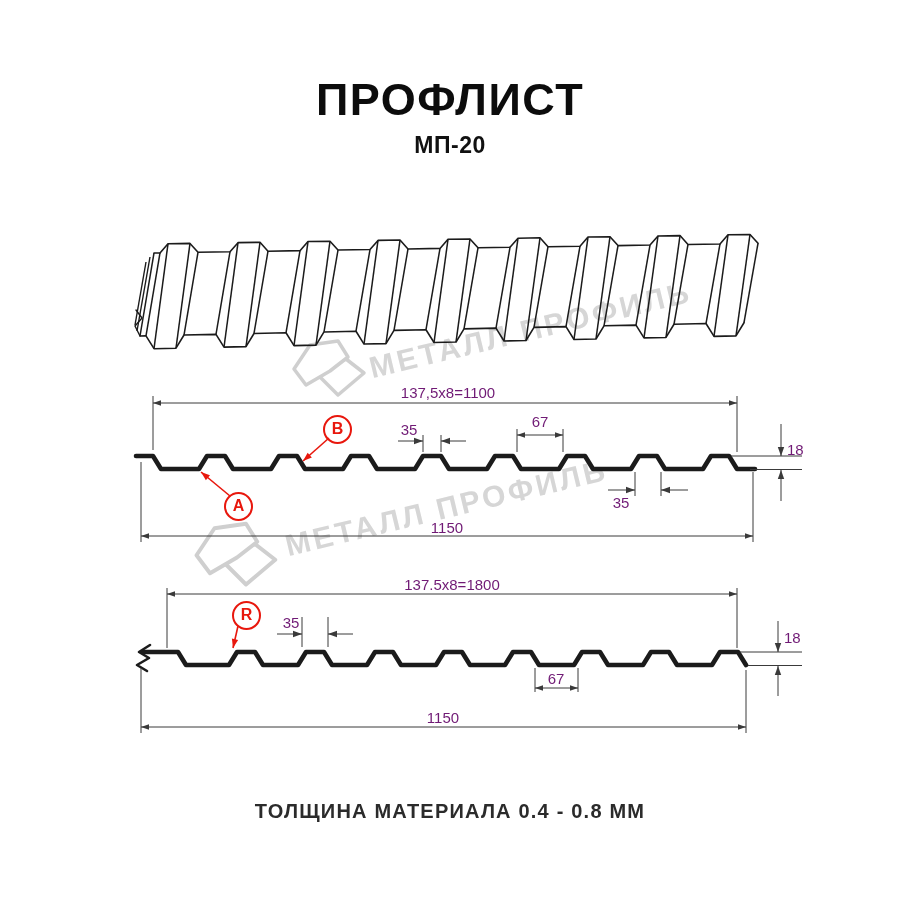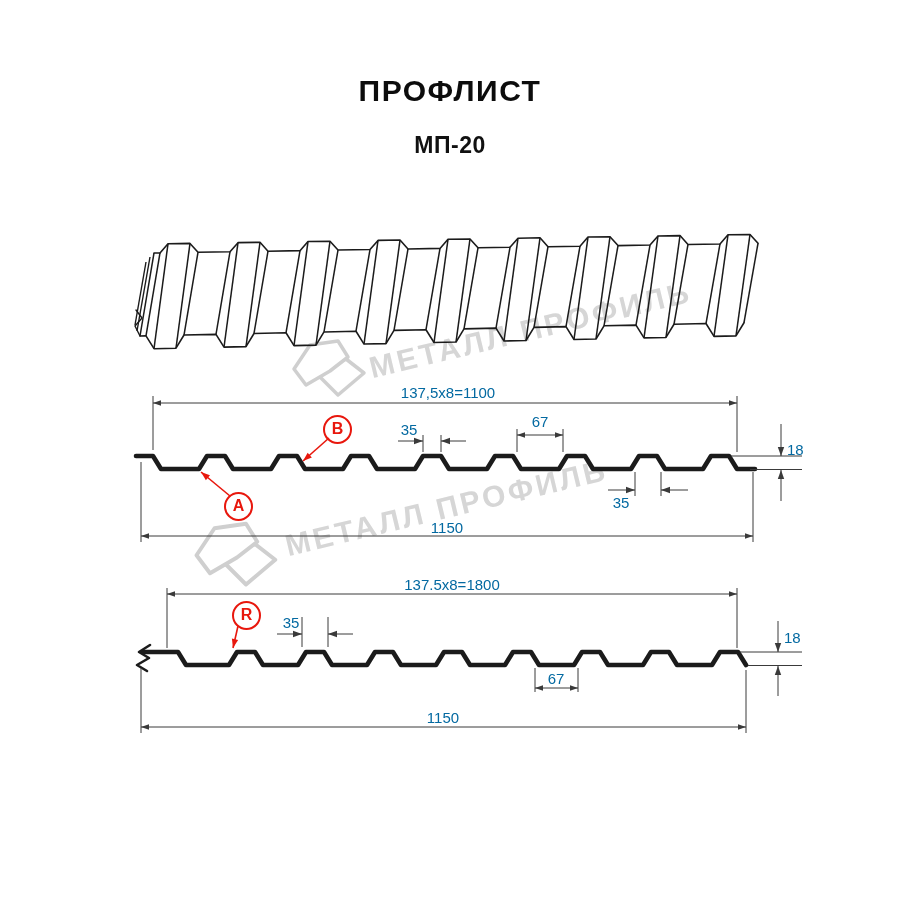--- a/index.html
+++ b/index.html
@@ -1,28 +1,28 @@
 <!DOCTYPE html>
 <html><head>
 <meta charset="utf-8">
 <style>
   html,body{margin:0;padding:0;background:#fff;}
   #canvas{position:relative;width:900px;height:900px;background:#fff;overflow:hidden;
           font-family:"Liberation Sans", sans-serif;}
   .title{position:absolute;left:50%;top:74px;transform:translateX(-50%);
-         font-size:30px;font-weight:800;letter-spacing:1.5px;color:#0c0c0c;white-space:nowrap;}
+         font-size:45px;font-weight:800;letter-spacing:1.5px;color:#0c0c0c;white-space:nowrap;}
   .subtitle{position:absolute;left:50%;top:132px;transform:translateX(-50%);
          font-size:23px;font-weight:600;letter-spacing:.5px;color:#111;white-space:nowrap;}
   .footer{position:absolute;left:50%;top:800px;transform:translateX(-50%);
          font-size:20px;font-weight:600;letter-spacing:1.2px;color:#2b2b2b;white-space:nowrap;}
   .wm-text{position:absolute;color:#d6d6d6;font-weight:bold;font-size:30px;letter-spacing:3px;
          white-space:nowrap;transform-origin:left top;z-index:1;}
   .wm-logo{position:absolute;z-index:1;}
   #draw{position:absolute;left:0;top:0;z-index:2;}
-  .dim{position:absolute;font-size:15px;color:#0369a1;white-space:nowrap;z-index:3;text-align:center;}
+  .dim{position:absolute;font-size:15px;color:#701a75;white-space:nowrap;z-index:3;text-align:center;}
   .dim.c{transform:translateX(-50%);}
   .marker{position:absolute;width:25px;height:25px;border:2.5px solid #e8170d;border-radius:50%;
          color:#e8170d;font-size:16px;font-weight:bold;text-align:center;line-height:24px;
          z-index:3;background:transparent;}
 </style>
 </head>
 <body>
 
 <div id="canvas">
 
@@ -170,13 +170,14 @@
   <div class="marker" style="left:323px;top:415px">B</div>
   <div class="marker" style="left:224px;top:492px">A</div>
 
   <span class="dim c" style="left:452px;top:576px">137.5x8=1800</span>
   <span class="dim c" style="left:291px;top:614px">35</span>
   <span class="dim c" style="left:556px;top:670px">67</span>
   <span class="dim" style="left:784px;top:629px">18</span>
   <span class="dim c" style="left:443px;top:709px">1150</span>
   <div class="marker" style="left:232px;top:601px">R</div>
 
+  <div class="footer">ТОЛЩИНА МАТЕРИАЛА 0.4 - 0.8 ММ</div>
 </div>
 
 </body></html>

